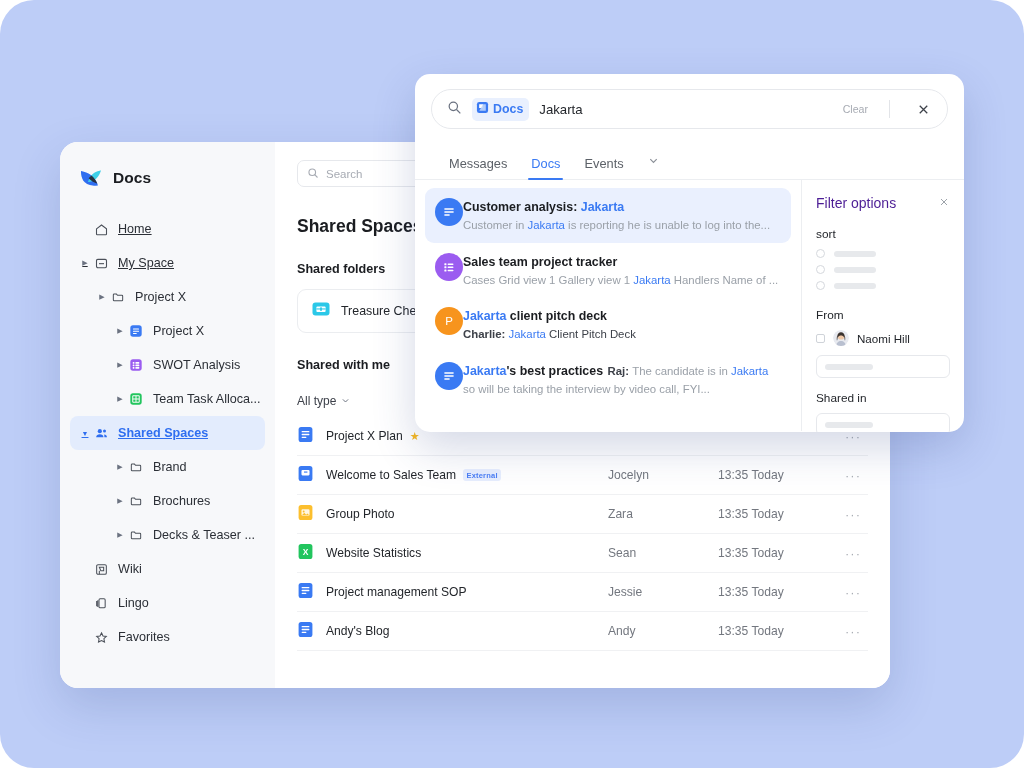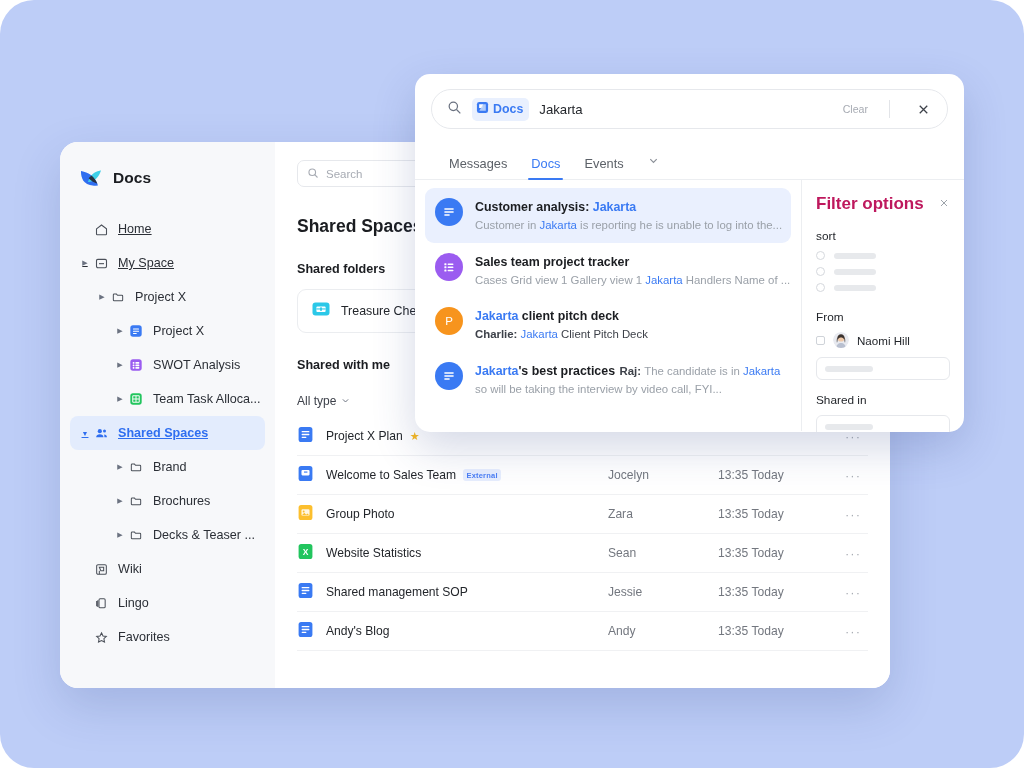--- a/index.html
+++ b/index.html
@@ -195,21 +195,21 @@
   .ov-tab.active { color: #3a7af3; }
   .ov-tab.active::after {
     content:""; position:absolute; left:-3px; right:-3px; bottom:-1px;
     height: 2.5px; background: #3a7af3; border-radius: 2px;
   }
   .ov-tab-caret { padding-bottom: 9px; cursor: pointer; color: #8b9098; }
 
   .ov-body { display: flex; height: calc(100% - 107px); }
   .ov-results { flex: 1; padding: 8px 10px 0 10px; min-width: 0; }
   .res-item {
-    display: flex; gap: 12px;
+    display: flex; 
     padding: 9px 10px;
     border-radius: 9px;
     cursor: pointer;
   }
   .res-item.selected { background: #eaf0fe; }
   .res-avatar {
     width: 28px; height: 28px; flex: 0 0 28px;
     border-radius: 50%;
     display: flex; align-items: center; justify-content: center;
     margin-top: 1px;
@@ -230,21 +230,21 @@
   
   .ov-filters {
     width: 163px; flex: 0 0 163px;
     border-left: 1px solid #eceef1;
     padding: 14px 14px 0 14px;
   }
   .fil-head {
     display: flex; align-items: center; justify-content: space-between;
     margin-bottom: 15px;
   }
-  .fil-title { font-size: 17px; color: #be185d; font-weight: bold; }
+  .fil-title { font-size: 14px; color: #4c1d95; }
   .fil-label { font-size: 11.8px; color: #23262b; margin-bottom: 8px; }
   .radio-row { display: flex; align-items: center; gap: 9px; margin-bottom: 7px; }
   .radio {
     width: 9px; height: 9px; border-radius: 50%;
     border: 1px solid #d5d8dd; flex: 0 0 9px;
   }
   .bar { height: 6px; background: #e7e9ec; border-radius: 3px; width: 42px; }
   .fil-gap { height: 11px; }
   .person-row { display: flex; align-items: center; gap: 8px; margin-bottom: 9px; }
   .cb {
@@ -547,21 +547,21 @@
         <div class="file-row">
           <span class="f-icon">
             <svg viewBox="0 0 16 16" width="17" height="17">
               <rect x="1.5" y="1" width="13" height="14" rx="2.4" fill="#3a7af3"></rect>
               <rect x="4.3" y="4.6" width="7.4" height="1.3" rx=".6" fill="#fff"></rect>
               <rect x="4.3" y="7.3" width="7.4" height="1.3" rx=".6" fill="#fff"></rect>
               <rect x="4.3" y="10" width="4.6" height="1.3" rx=".6" fill="#fff"></rect>
             </svg>
           </span>
           <span class="f-name">
-            <span>Shared management SOP</span>
+            <span>Project management SOP</span>
           </span>
           <span class="f-owner">Jessie</span>
           <span class="f-time">13:35 Today</span>
           <span class="f-more">···</span>
         </div>
 
         <div class="file-row">
           <span class="f-icon">
             <svg viewBox="0 0 16 16" width="17" height="17">
               <rect x="1.5" y="1" width="13" height="14" rx="2.4" fill="#3a7af3"></rect>

